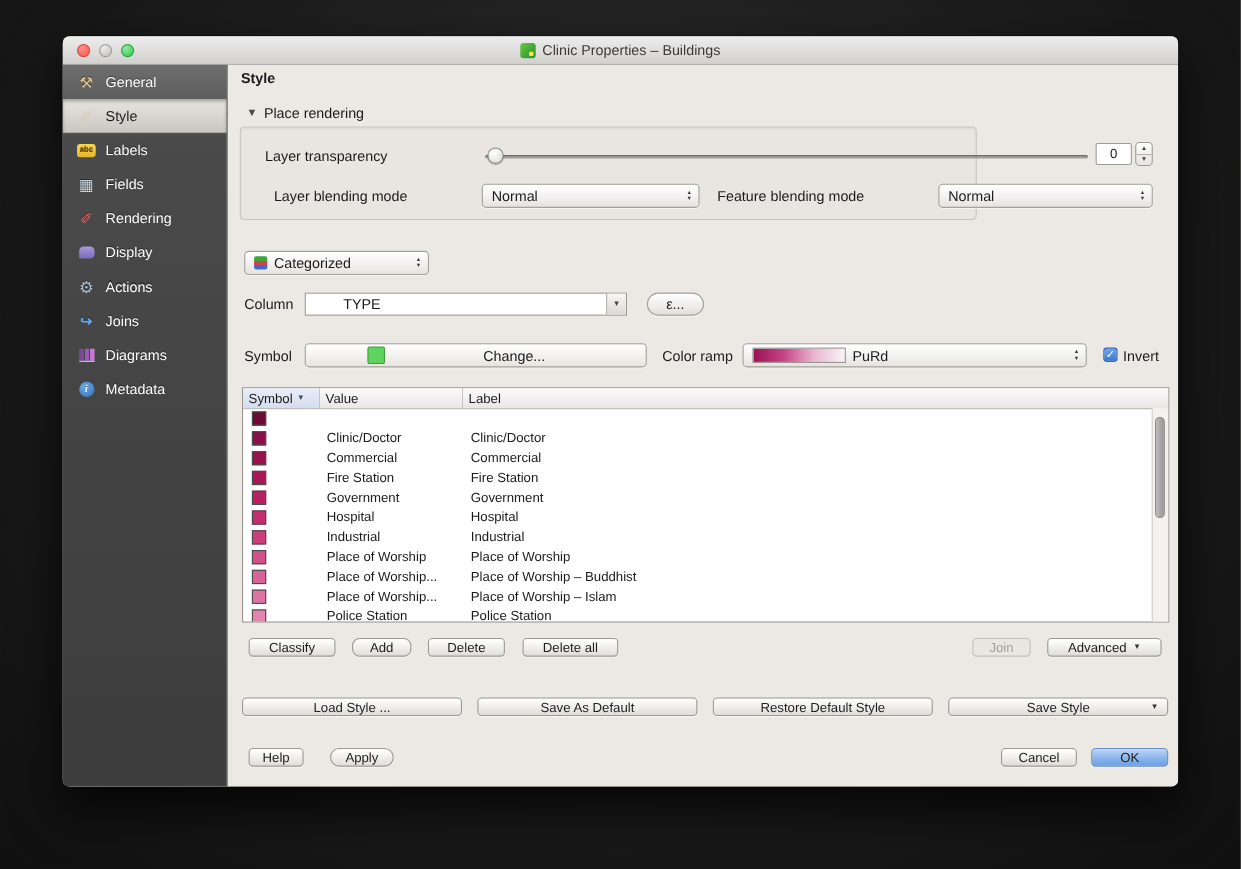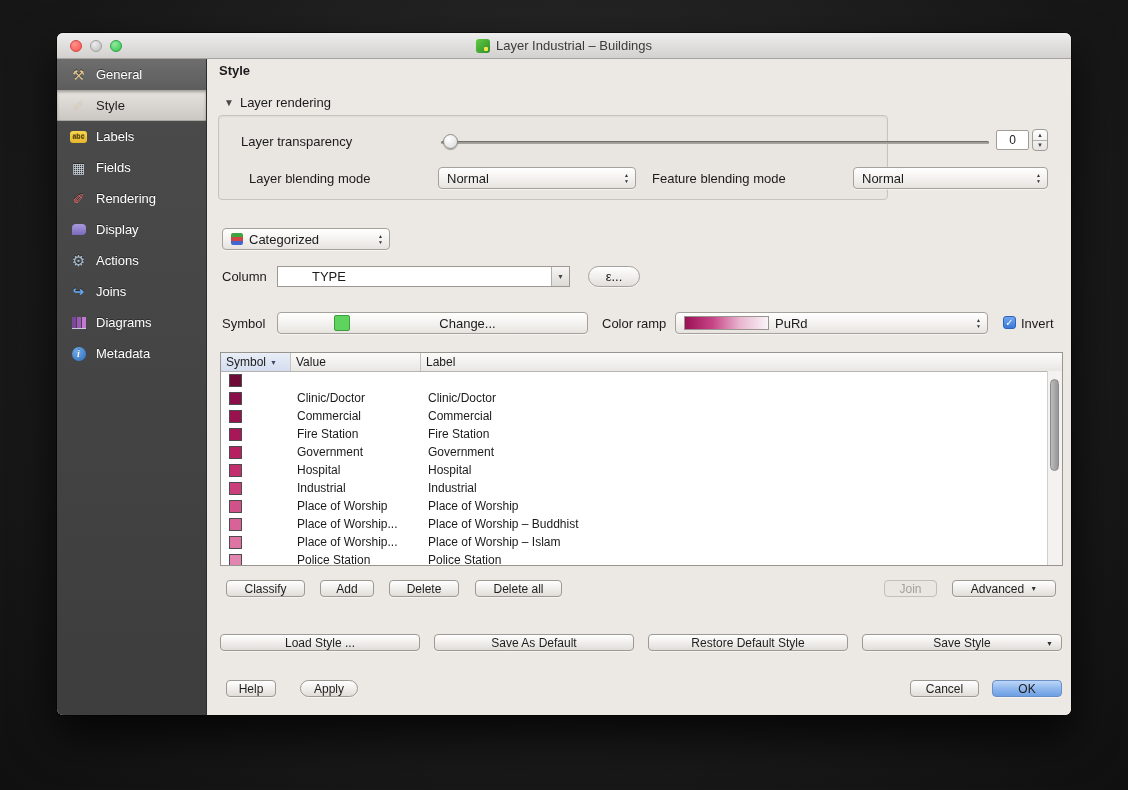--- a/index.html
+++ b/index.html
@@ -136,21 +136,21 @@
 <body>
 
 <div id="window">
 
   <div class="titlebar">
     <span class="tl close"></span>
     <span class="tl min"></span>
     <span class="tl zoom"></span>
     <span class="title">
       <span class="qgis"></span>
-      <span>Layer Industrial – Buildings</span>
+      <span>Clinic Properties – Buildings</span>
     </span>
   </div>
 
   <div class="sidebar">
     <div class="side-item">
       <span class="ic g-tools">⚒</span>
       <span>General</span>
     </div>
     <div class="side-item selected">
       <span class="ic g-brush">✐</span>
@@ -197,21 +197,21 @@
       <span>Metadata</span>
     </div>
   </div>
 
   <div class="main">
 
     <div class="abs heading">Style</div>
 
     <div class="abs sec">
       <span class="disc">▼</span>
-      <span>Layer rendering</span>
+      <span>Place rendering</span>
     </div>
 
     <div class="abs group">
       <div class="abs lbl" style="left:22px;top:15px;">Layer transparency</div>
 
       <div class="abs slider" style="left:222px;top:16px;width:548px;">
         <span class="track"></span>
         <span class="handle"></span>
       </div>
 
@@ -365,21 +365,21 @@
             <div class="tc val">Police Station</div>
             <div class="tc lab">Police Station</div>
           </div>
         </div>
       <div class="vscroll">
         <span class="vthumb"></span>
       </div>
     </div>
 
     <div class="abs btn" style="left:19px;top:521px;width:79px;">Classify</div>
-    <div class="abs btn" style="left:113px;top:521px;width:54px;">Add</div>
+    <div class="abs btn" style="left:113px;top:521px;width:54px;border-radius:7px;">Add</div>
     <div class="abs btn" style="left:182px;top:521px;width:70px;">Delete</div>
     <div class="abs btn" style="left:268px;top:521px;width:87px;">Delete all</div>
     <div class="abs btn disabled" style="left:677px;top:521px;width:53px;">Join</div>
     <div class="abs btn" style="left:745px;top:521px;width:104px;">
       <span>Advanced</span>
       <span class="ddow">▼</span>
     </div>
 
     <div class="abs btn" style="left:13px;top:575px;width:200px;">Load Style ...</div>
     <div class="abs btn" style="left:441px;top:575px;width:200px;">Restore Default Style</div>

